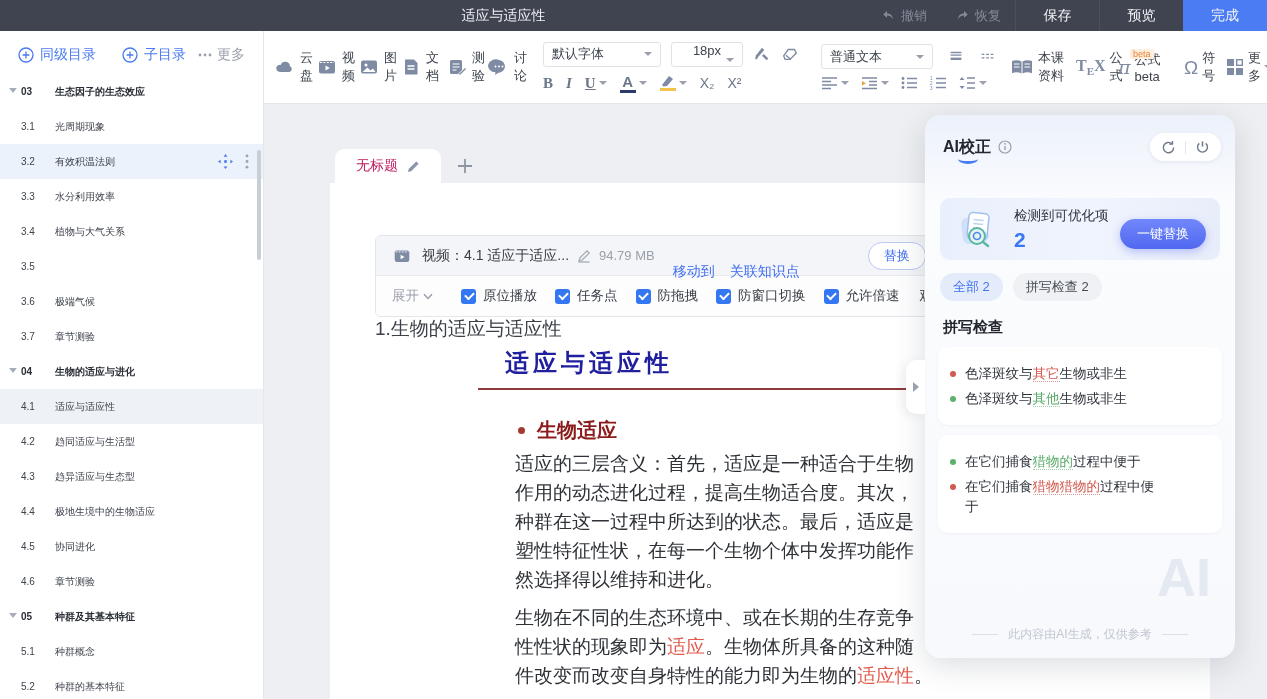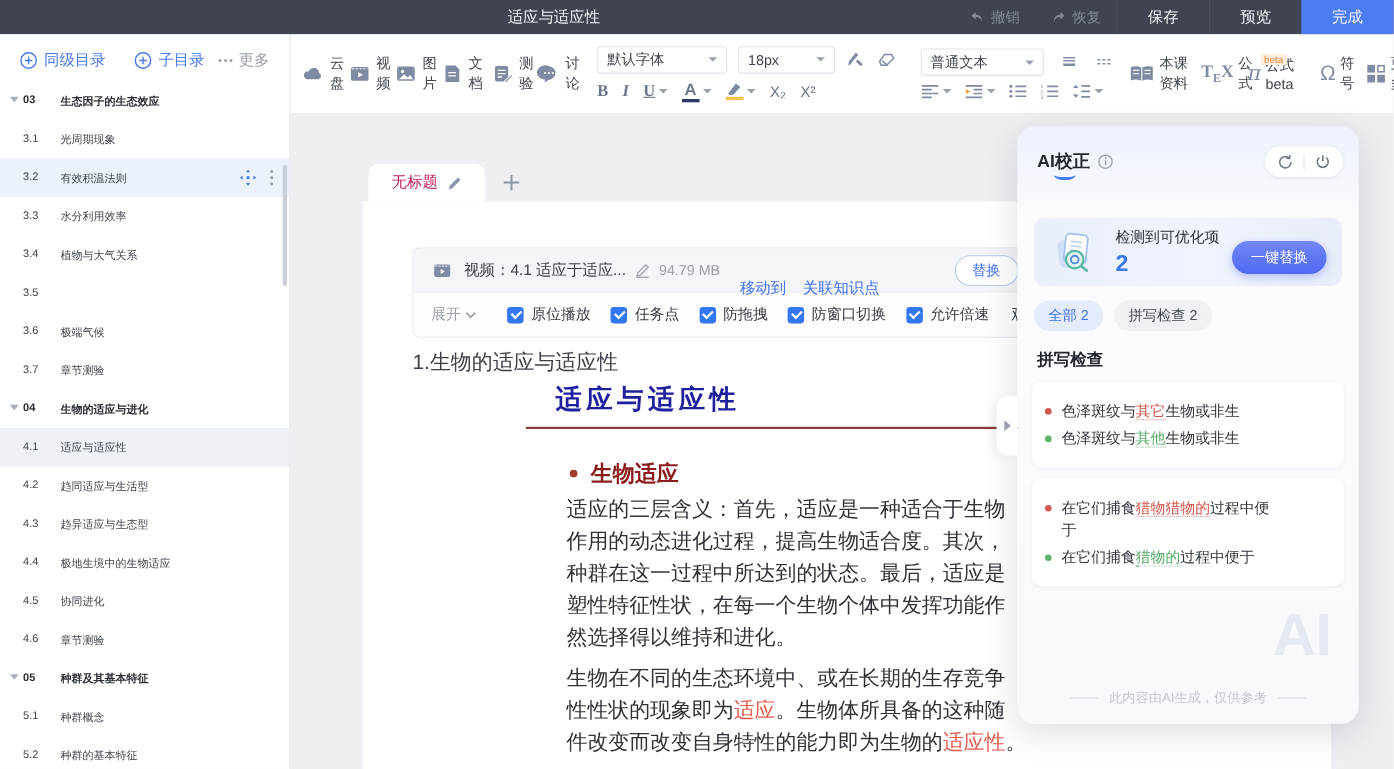--- a/index.html
+++ b/index.html
@@ -57,21 +57,21 @@
   .beta-badge { position:absolute; left:12px; top:-9px; background:#fdeedd; color:#e8833a; font-size:9px; padding:0 3px; border-radius:2px; font-style:normal; }
   .omega { font-size:19px; color:#7f8aa3; line-height:1; }
 
   
   .content { position:absolute; top:104px; left:264px; right:0; bottom:0; background:#edeff2; overflow:hidden; }
   .tabbar { position:absolute; top:45px; left:71px; height:34px; display:flex; align-items:flex-end; }
   .tab { width:106px; height:34px; background:#fff; border-radius:9px 9px 0 0; display:flex; align-items:center; justify-content:center; gap:9px; font-size:14px; color:#be185d; cursor:pointer; }
   .add-tab { margin-left:16px; height:34px; display:flex; align-items:center; color:#8f96a3; cursor:pointer; }
   .page { position:absolute; top:79px; left:66px; width:880px; bottom:-10px; background:#fff; }
 
-  .video-block { position:absolute; left:45px; top:42px; width:790px; border:1px solid #e3e6eb; border-radius:6px; overflow:hidden; background:#fff; }
+  .video-block { position:absolute; left:45px; top:52px; width:790px; border:1px solid #e3e6eb; border-radius:6px; overflow:hidden; background:#fff; }
   .vb-row1 { height:40px; background:#f4f5f8; border-bottom:1px solid #e8eaef; display:flex; align-items:center; padding:0 16px; font-size:14px; color:#383d45; }
   .vb-name { margin-left:10px; }
   .vb-size { margin-left:8px; color:#9aa0aa; font-size:13px; }
   .vb-link { color:#3f6ef0; cursor:pointer;margin-top:32px; }
   .vb-link.l1 { margin-left:18px; } .vb-link.l2 { margin-left:15px; }
   .vb-replace { margin-left:68px; border:1px solid #b9c9ef; color:#3f6ef0; background:#fff; border-radius:999px; font-size:13px; padding:4px 15px; cursor:pointer; }
   .vb-row2 { height:40px; background:#fdfdfe; display:flex; align-items:center; padding:0 16px; font-size:13.5px; color:#383d45; }
   .vb-expand { color:#9ba1ab; display:flex; align-items:center; gap:4px; margin-right:28px; cursor:pointer; }
   .vb-opt { display:flex; align-items:center; gap:7px; margin-right:18px; cursor:pointer; }
   .cb { width:15px; height:15px; border-radius:3px; background:#3477f2; position:relative; flex:none; }
@@ -337,21 +337,21 @@
       <span>讨论</span>
     </div>
   </div>
   <div class="tdivider"></div>
   <div class="stack">
     <div class="srow">
       <div class="select" style="width:118px;">
         <span>默认字体</span>
           <span class="caret"></span>
       </div>
-      <div class="select" style="width:88px;">
+      <div class="select" style="width:72px;flex-direction:column;">
         <span>18px</span>
           <span class="caret"></span>
       </div>
       <span>
           <svg width="18" height="18" viewBox="0 0 20 20">
             <path d="M3 12 L10 3 L12.5 5.5 L6 13 L4.5 15.5 L2.5 16 Z" fill="#7f8aa3"></path>
             <path d="M12 10 L17 15 L15 17 L10 12 Z" fill="#7f8aa3"></path>
           </svg>
         </span>
       <span>
@@ -650,27 +650,27 @@
           <span class="sp-dot bad"></span>
           <span class="sp-text"><span>色泽斑纹与</span><span class="w-bad">其它</span><span>生物或非生</span></span>
         </div>
         <div class="sp-line">
           <span class="sp-dot good"></span>
           <span class="sp-text"><span>色泽斑纹与</span><span class="w-good">其他</span><span>生物或非生</span></span>
         </div>
       </div>
       <div class="sp-card">
         <div class="sp-line">
+          <span class="sp-dot good"></span>
+          <span class="sp-text"><span>在它们捕食</span><span class="w-good">猎物的</span><span>过程中便于</span></span>
+        </div>
+        <div class="sp-line">
           <span class="sp-dot bad"></span>
           <span class="sp-text"><span>在它们捕食</span><span class="w-bad">猎物猎物的</span><span>过程中便
 于</span></span>
-        </div>
-        <div class="sp-line">
-          <span class="sp-dot good"></span>
-          <span class="sp-text"><span>在它们捕食</span><span class="w-good">猎物的</span><span>过程中便于</span></span>
         </div>
       </div>
     </div>
 
   <div class="ai-wm">AI</div>
   <div class="ai-foot">
     <span class="foot-line"></span>
     <span>此内容由AI生成，仅供参考</span>
     <span class="foot-line"></span>
   </div>

